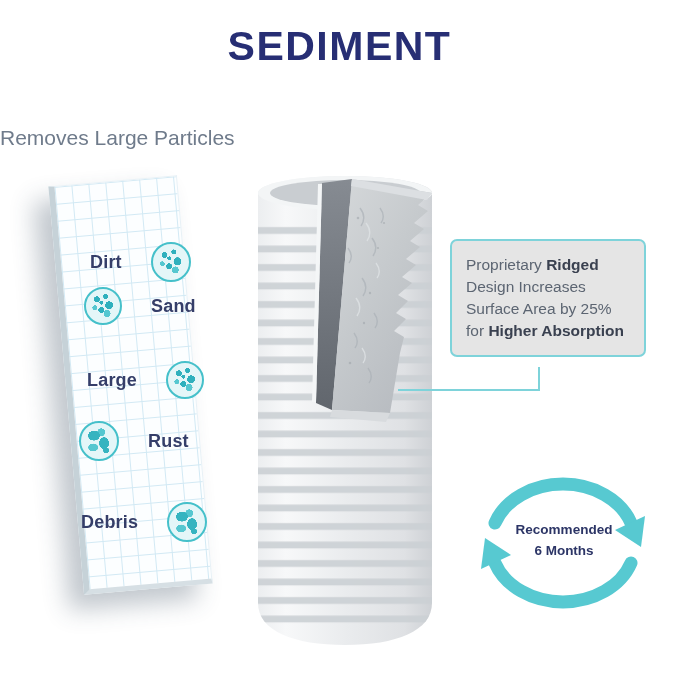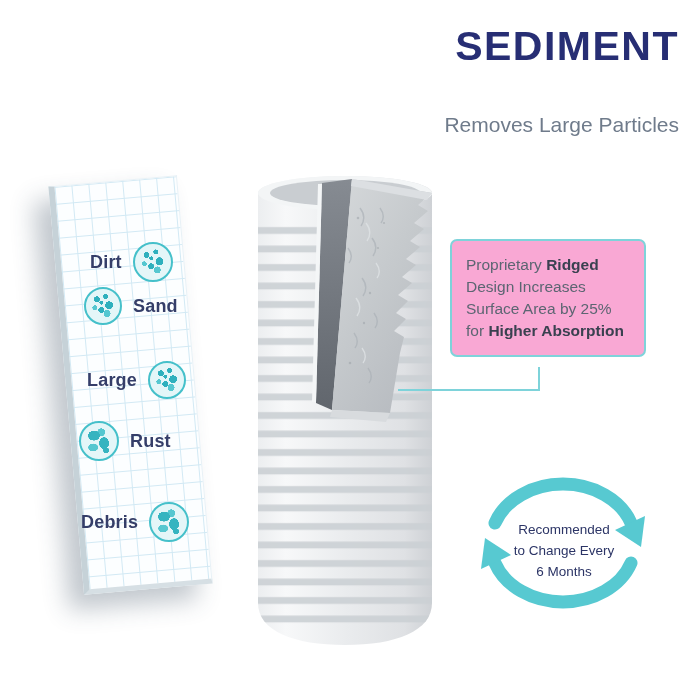--- a/index.html
+++ b/index.html
@@ -1,37 +1,37 @@
 <!DOCTYPE html>
 <html><head>
 <meta charset="utf-8">
 <style>
   html,body{margin:0;padding:0;background:#fff}
   .canvas{position:relative;width:679px;height:679px;background:#ffffff;overflow:hidden;
           font-family:"Liberation Sans",sans-serif}
 
   
-  .title{position:absolute;top:20px;left:0;width:100%;text-align:right;
+  .title{position:absolute;top:20px;left:0;width:100%;text-align:center;
          font-size:41px;font-weight:800;letter-spacing:1.5px;color:#272e74;line-height:1.3}
-  .subtitle{position:absolute;top:113px;left:0;width:100%;text-align:right;
+  .subtitle{position:absolute;top:126px;left:0;width:100%;text-align:left;
             font-size:21px;color:#6f7b8b}
 
   
   .grid-panel{position:absolute;left:66px;top:180px;width:122px;height:404px;
               background-color:#fcfeff;
               background-image:linear-gradient(to right,#d2e9f4 1px,transparent 1px),
                                linear-gradient(to bottom,#d2e9f4 1px,transparent 1px);
               background-size:17px 17px;
               border-left:6px solid #c6d2d8;border-bottom:5px solid #d6dfe4;
               border-top:1px solid #e8f1f6;border-right:1px solid #e8f1f6;
               transform:rotate(-5deg);
               box-shadow:-16px 14px 24px rgba(50,70,90,.30)}
 
   
-  .p-row{position:absolute;display:flex;align-items:center;gap:11px}
+  .p-row{position:absolute;display:flex;align-items:center;gap:29px}
   .p-label{font-size:18px;font-weight:700;color:#353e69;letter-spacing:.2px}
   .p-icon{display:inline-block;border-radius:50%;border:2px solid #45c0ca;box-sizing:border-box}
   .s40{width:40px;height:40px}
   .s38{width:38px;height:38px}
   .p-dots{background:
       radial-gradient(3px 3px at 32% 30%, #2fb0bd 97%, transparent 100%),
       radial-gradient(2.5px 2.5px at 58% 22%, #2fb0bd 97%, transparent 100%),
       radial-gradient(4px 4px at 68% 48%, #2fb0bd 97%, transparent 100%),
       radial-gradient(3px 3px at 45% 62%, #2fb0bd 97%, transparent 100%),
       radial-gradient(2.5px 2.5px at 26% 55%, #55c7d0 97%, transparent 100%),
@@ -49,30 +49,30 @@
   .row-sand{left:84px;top:287px}
   .row-dust{left:87px;top:361px}
   .row-rust{left:79px;top:421px}
   .row-debris{left:81px;top:502px}
 
   
   .filter-svg{position:absolute;left:250px;top:163px}
 
   
   .callout{position:absolute;left:450px;top:239px;width:196px;box-sizing:border-box;
-           border:2px solid #7ed3da;border-radius:7px;background:#f9a8d4;
+           border:2px solid #7ed3da;border-radius:7px;background:#e5e5e5;
            padding:13px 14px;font-size:15.5px;line-height:1.42;color:#5c6572}
   .callout b{color:#3a4150;font-weight:700}
   .conn-v{position:absolute;left:538px;top:367px;width:2px;height:24px;background:#7ed3da}
   .conn-h{position:absolute;left:398px;top:389px;width:142px;height:2px;background:#7ed3da}
 
   
   .cycle{position:absolute;left:458px;top:458px}
   .badge-text{position:absolute;left:493px;top:520px;width:142px;text-align:center;
-              font-size:13.5px;font-weight:400;color:#2c3566;line-height:1.55}
+              font-size:13.5px;font-weight:700;color:#2c3566;line-height:1.55}
 </style>
 </head>
 <body>
 
 <div class="canvas">
 
   <div class="title">
     <div>SEDIMENT</div>
   </div>
   <div class="subtitle">Removes Large Particles</div>
@@ -162,17 +162,16 @@
       <path d="M37,65 A72,58 0 0 1 173,65"></path>
       <path d="M173,105 A72,58 0 0 1 37,105"></path>
     </g>
     <g fill="#57c9d1" stroke="none">
       <polygon points="157,72 187,58 183,89"></polygon>
       <polygon points="53,97 23,111 27,80"></polygon>
     </g>
   </svg>
   <div class="badge-text">
     <div>Recommended</div>
-    <div>to Change Every</div>
     <div>6 Months</div>
   </div>
 
 </div>
 
 </body></html>

